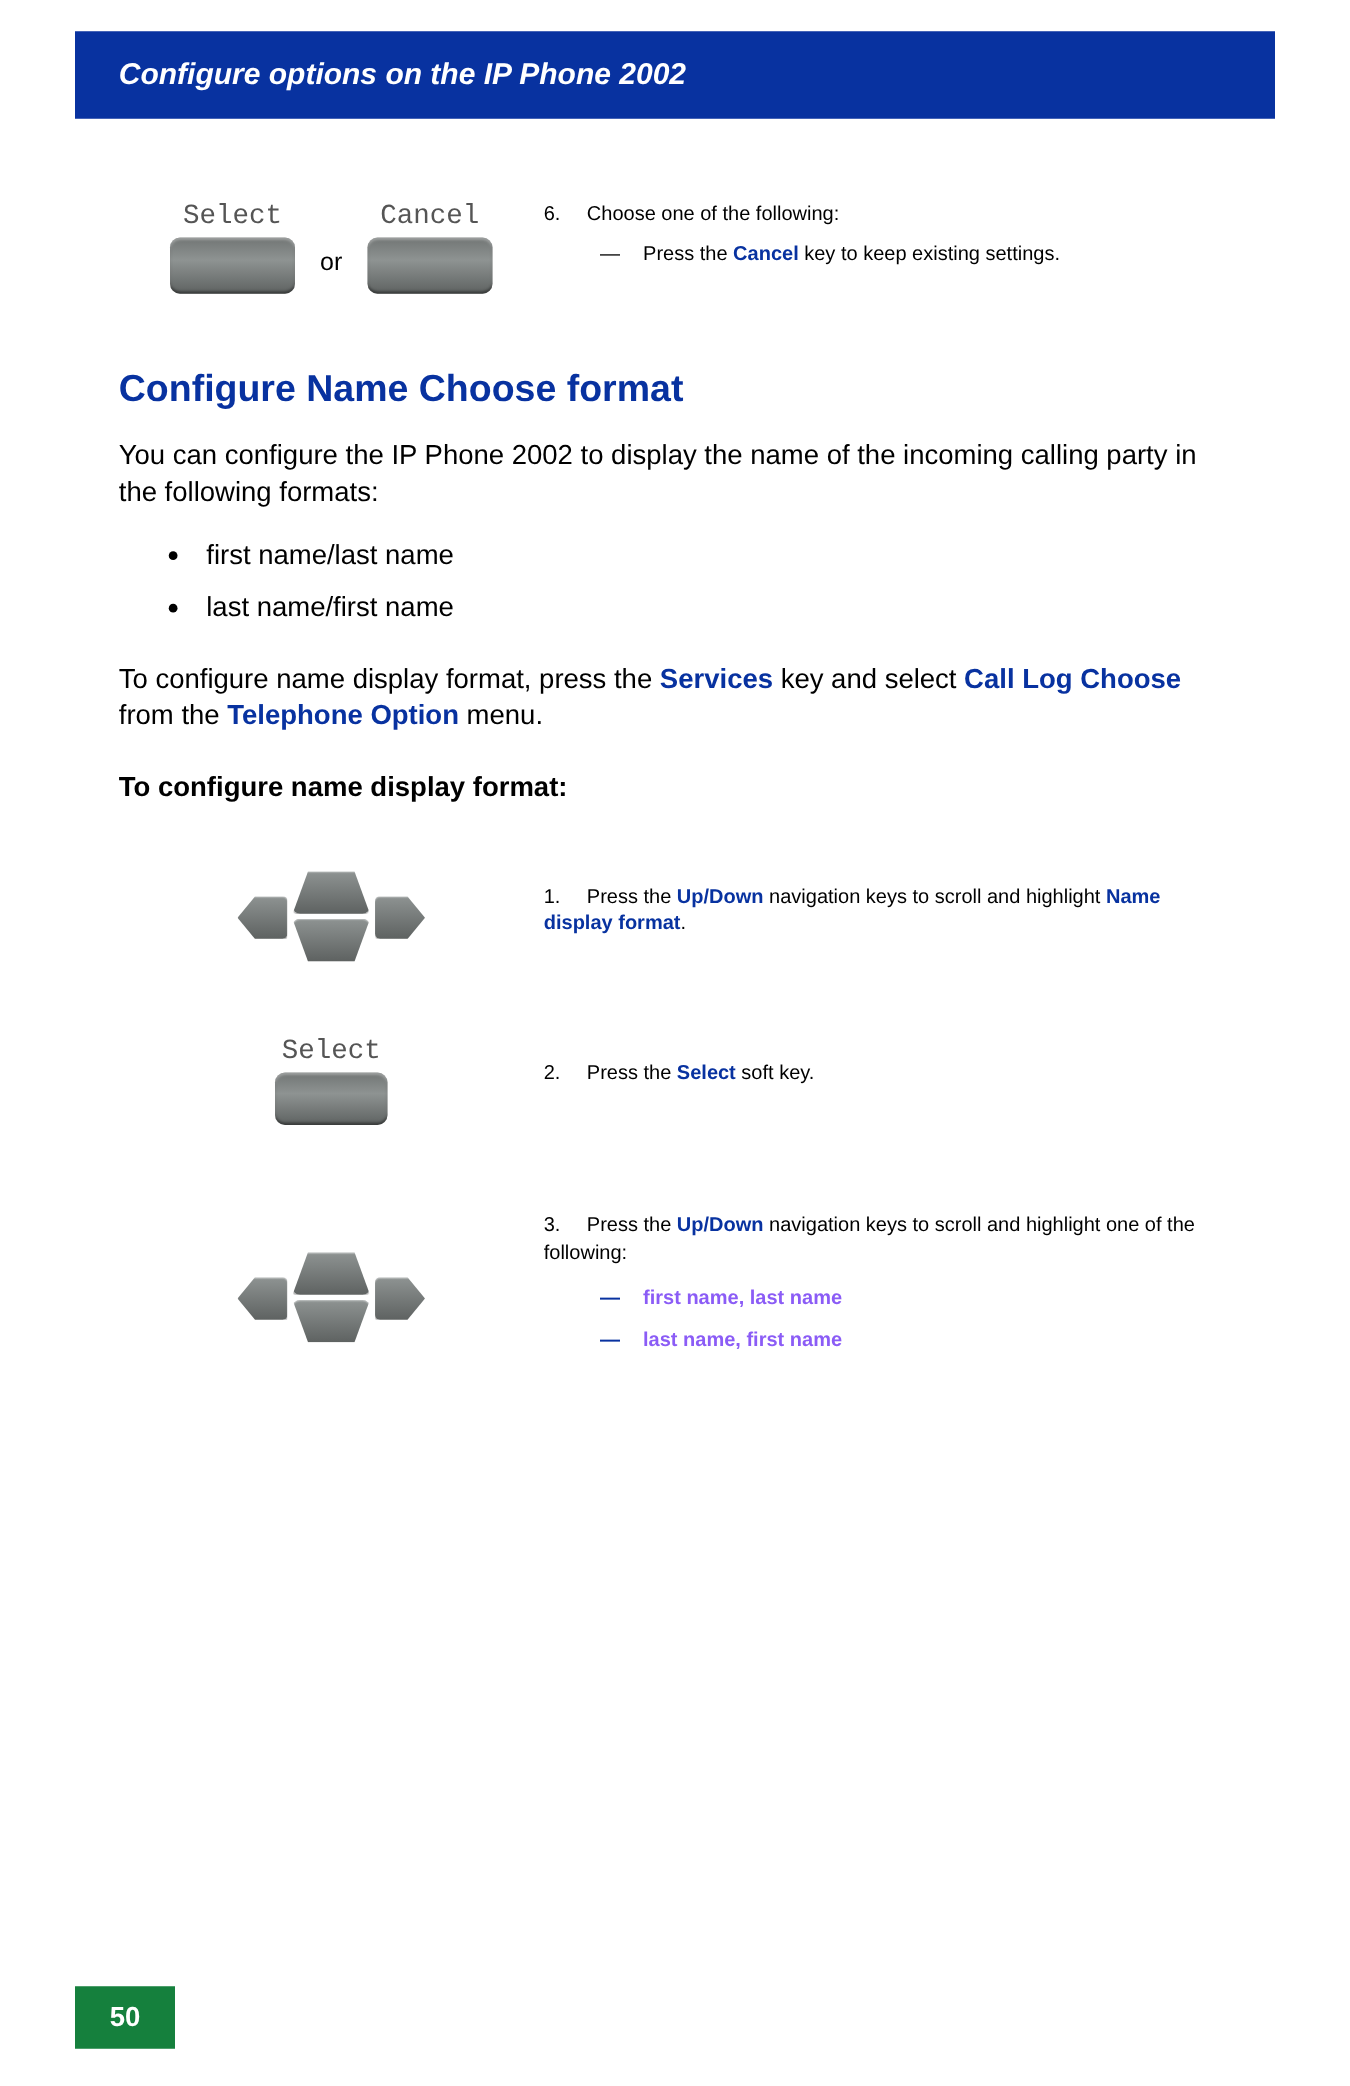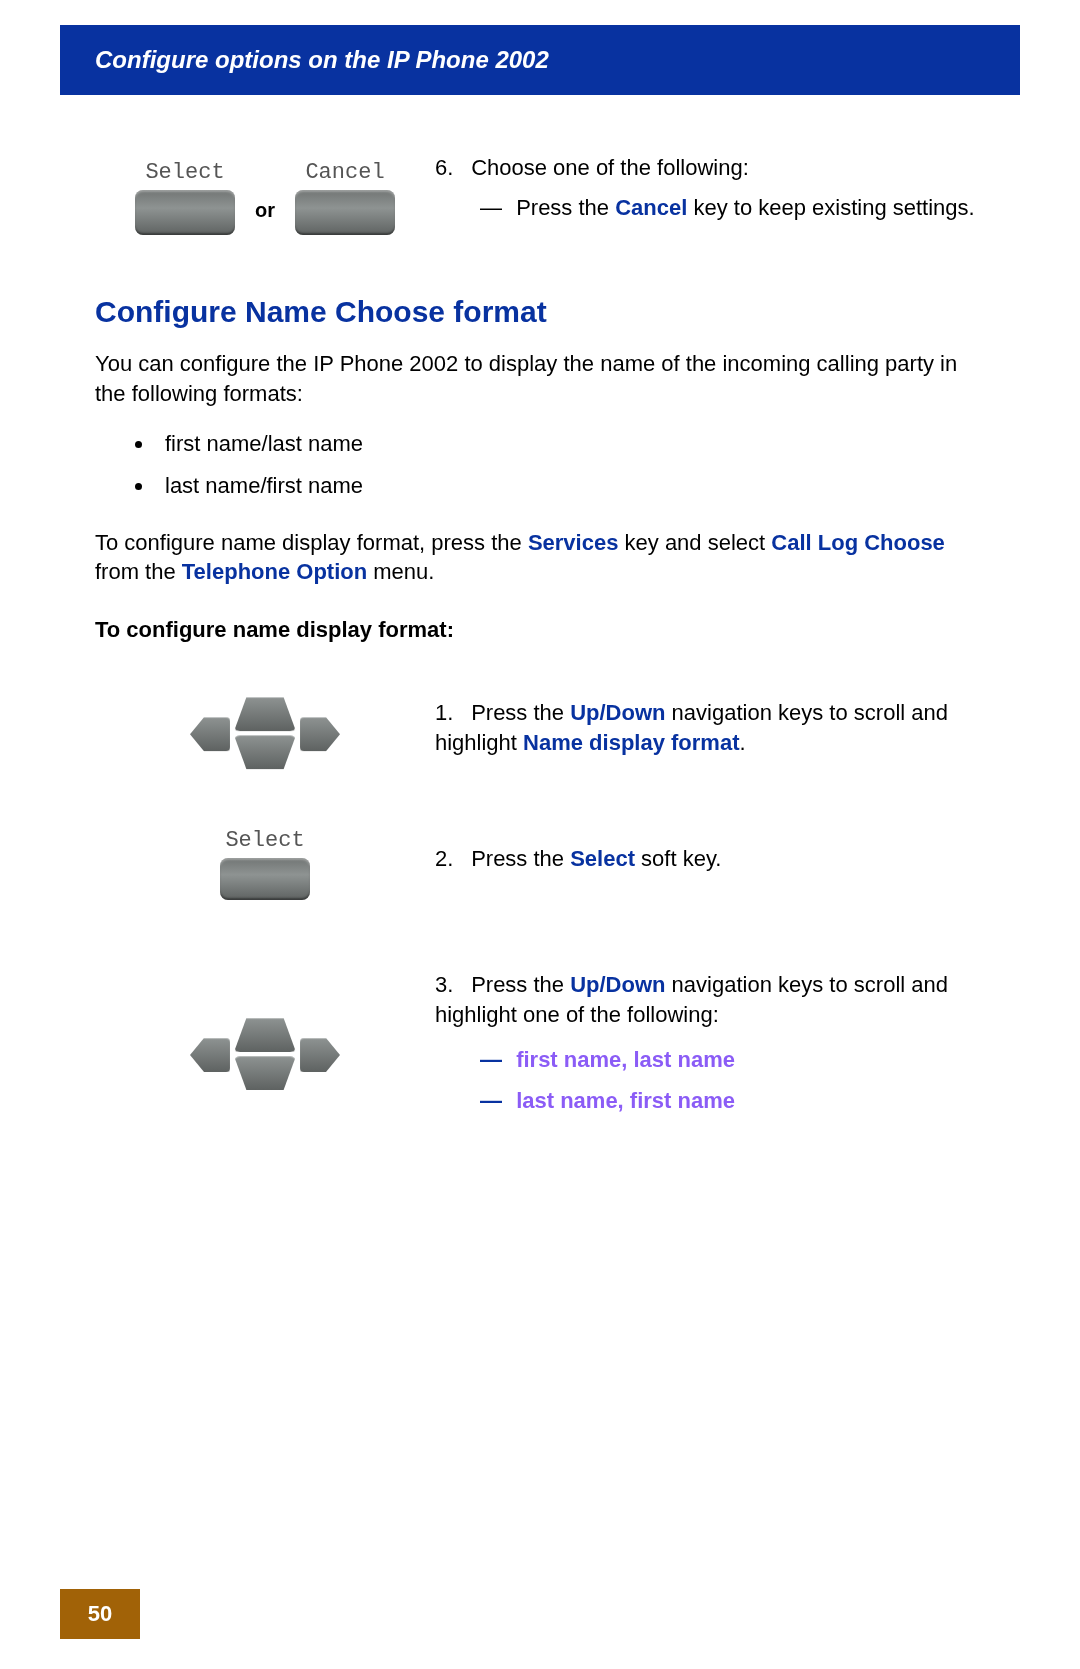--- a/index.html
+++ b/index.html
@@ -48,21 +48,21 @@
   .step-left {
     width: 340px;
     min-width: 340px;
     display: flex;
     justify-content: center;
     align-items: flex-start;
     padding-top: 10px;
   }
   .step-right {
     flex: 1;
-    font-size: 22px;
+    font-size: 16px;
     line-height: 1.35;
   }
 
   .num-col {
     display: inline-block;
     width: 30px;
   }
 
   .sublist {
     padding-left: 45px;
@@ -115,21 +115,21 @@
     background: linear-gradient(#717574, #8e9392 40%, #5e6261);
     box-shadow: inset 0 2px 2px rgba(255,255,255,0.3), inset 0 -2px 2px rgba(0,0,0,0.4);
   }
   .softkey-btn-sm {
     width: 90px;
     height: 42px;
     border-radius: 8px;
     background: linear-gradient(#717574, #8e9392 40%, #5e6261);
     box-shadow: inset 0 2px 2px rgba(255,255,255,0.3), inset 0 -2px 2px rgba(0,0,0,0.4);
   }
-  .or-text { font-weight: bold; font-size: 20px; padding: 25px 5px 0 5px;}
+  .or-text { font-weight: normal; font-size: 20px; padding: 25px 5px 0 5px;}
 
   
   .navpad {
     position: relative;
     width: 150px;
     height: 80px;
   }
   .nav-up, .nav-down, .nav-left, .nav-right {
     position: absolute;
     background: linear-gradient(#8e9392, #5e6261);
@@ -156,21 +156,21 @@
     border-radius: 6px;
   }
 
   
   .footer-bar {
     position: absolute;
     left: 60px;
     bottom: 30px;
     width: 80px;
     height: 50px;
-    background: #a16207;
+    background: #15803d;
     color: #fff;
     font-weight: bold;
     font-size: 22px;
     display: flex;
     align-items: center;
     justify-content: center;
   }
 
   .option-sub { padding-left:45px; margin-top:15px; }
   .option-sub .line { margin-bottom: 12px; }

